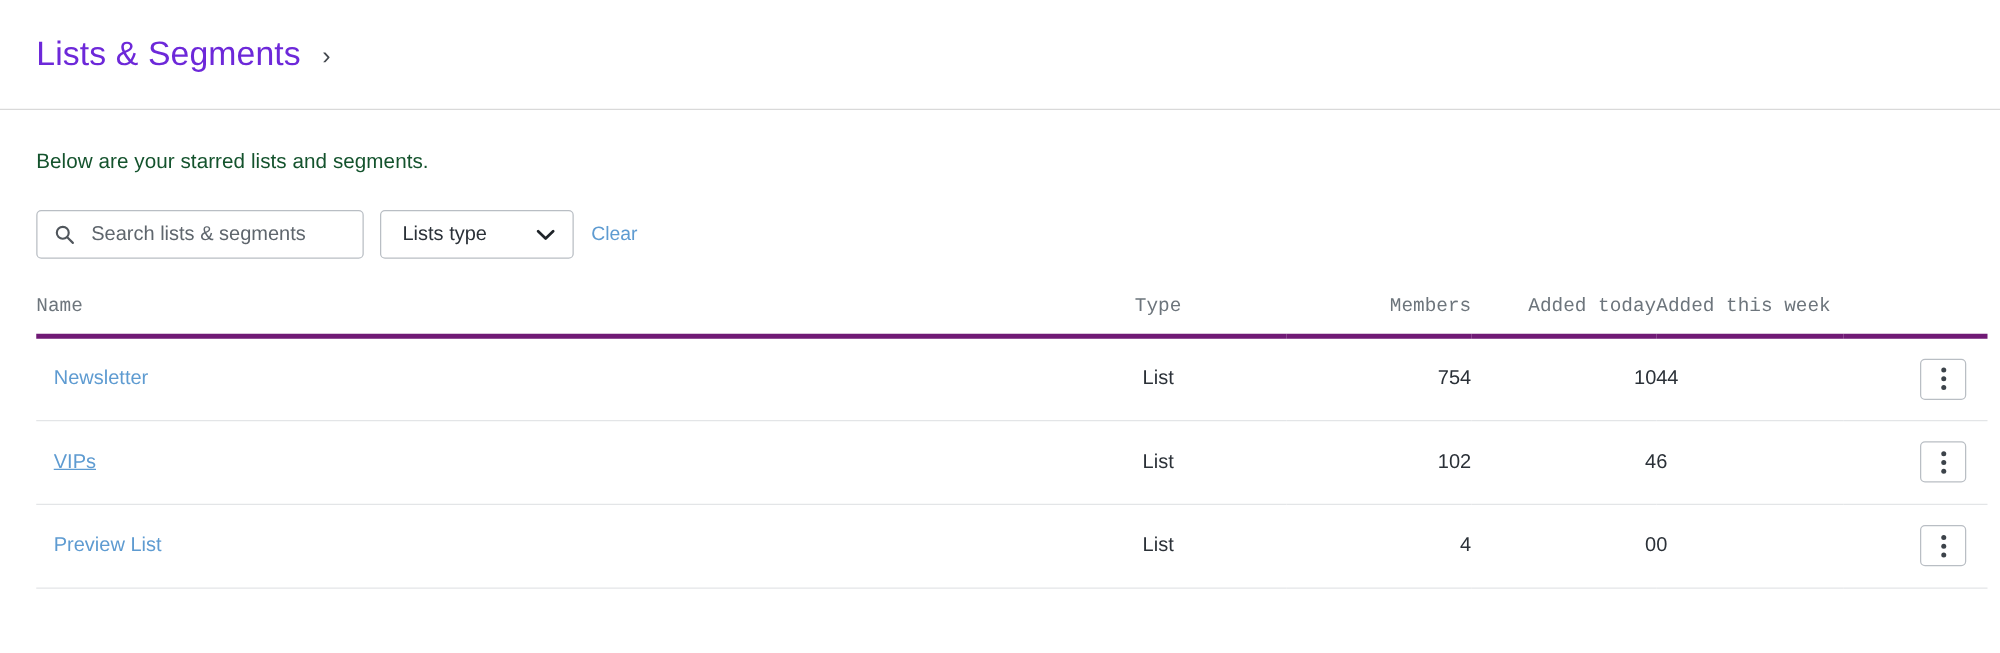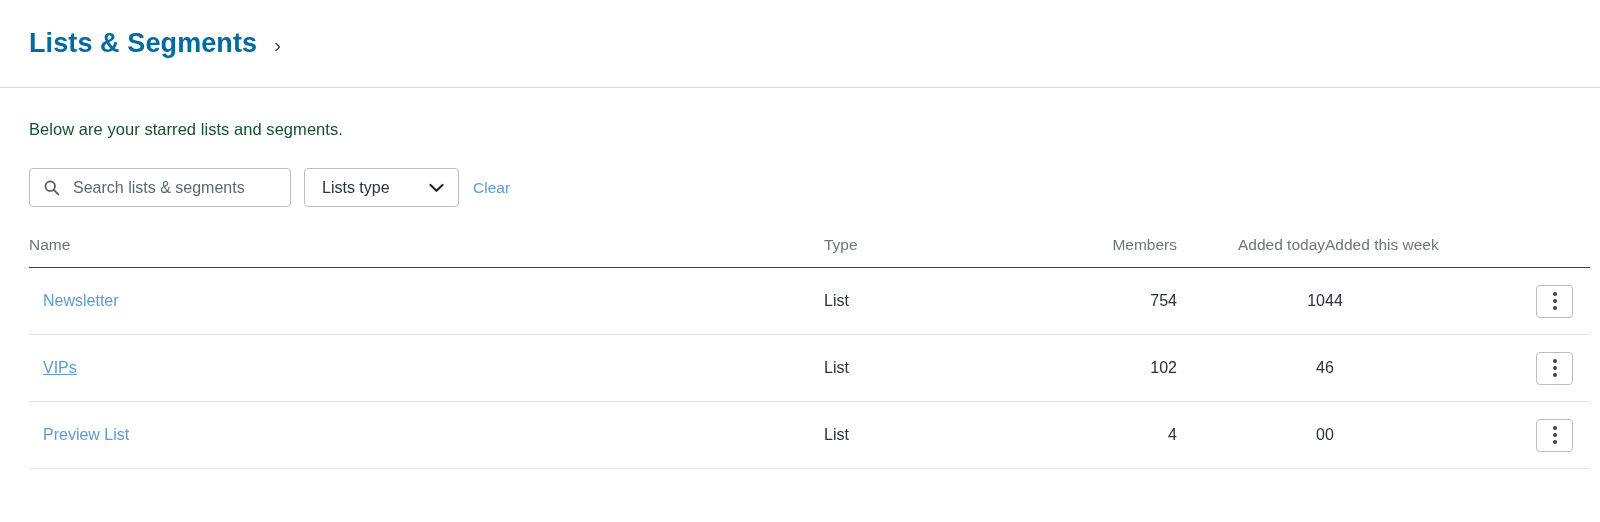--- a/index.html
+++ b/index.html
@@ -15,24 +15,23 @@
   
   .breadcrumb-bar {
     height: 88px;
     border-bottom: 1px solid #d9d9d9;
     display: flex;
     align-items: center;
     padding-left: 29px;
   }
   .crumb {
     font-size: 27px;
-    color: #0369a1;
+    color: #6d28d9;
     letter-spacing: 0.1px;
     white-space: nowrap;
-    font-weight: bold;
   }
   .crumb-sep {
     font-size: 20px;
     color: #44494f;
     margin: 0 17px;
     line-height: 1;
     position: relative;
     top: 1px;
   }
 
@@ -107,32 +106,33 @@
     cursor: pointer;
   }
 
   
   .table { width: 100%; border-collapse: collapse; margin-top: 29px; table-layout: fixed; }
   .table th {
     font-weight: normal;
     font-size: 15.5px;
     color: #6d757c;
     padding: 0 0 13px 0;
-    border-bottom: 1px solid #701a75;
+    border-bottom: 4px solid #701a75;
     vertical-align: bottom;
+    font-family: Liberation Mono, monospace;
   }
   .table td {
     font-size: 16px;
     color: #2b3138;
     height: 67px;
     border-bottom: 1px solid #e3e5e7;
     vertical-align: middle;
   }
   .col-name   { width: 795px; text-align: left;  padding-left: 14px; }
-  .col-type   { width: 205px; text-align: left; }
+  .col-type   { width: 205px; text-align: center; }
   .col-num    { width: 148px; text-align: right; }
   .col-week   { width: 150px; text-align: left; }
   .col-action { width: 115px; text-align: right; padding-right: 17px; }
 
   .row-link {
     color: #5e9bd1;
     text-decoration: none;
     font-size: 16px;
     cursor: pointer;
   }

